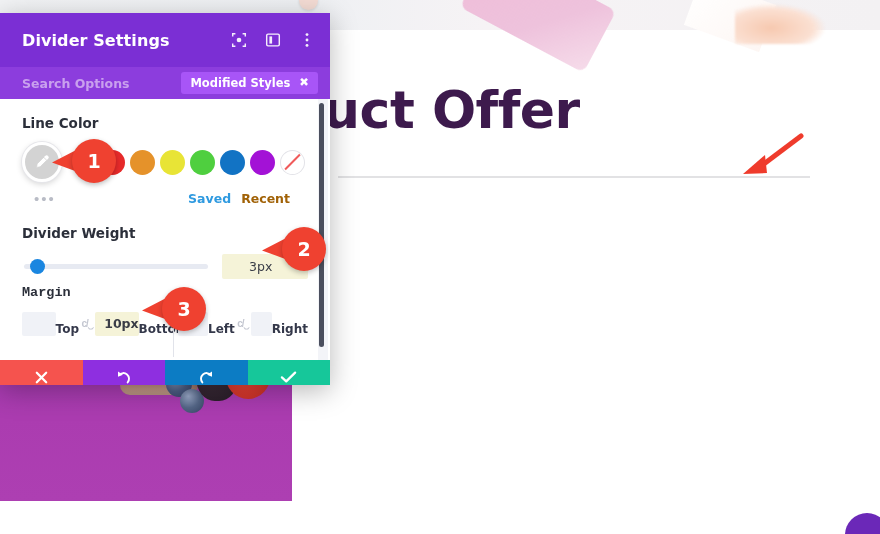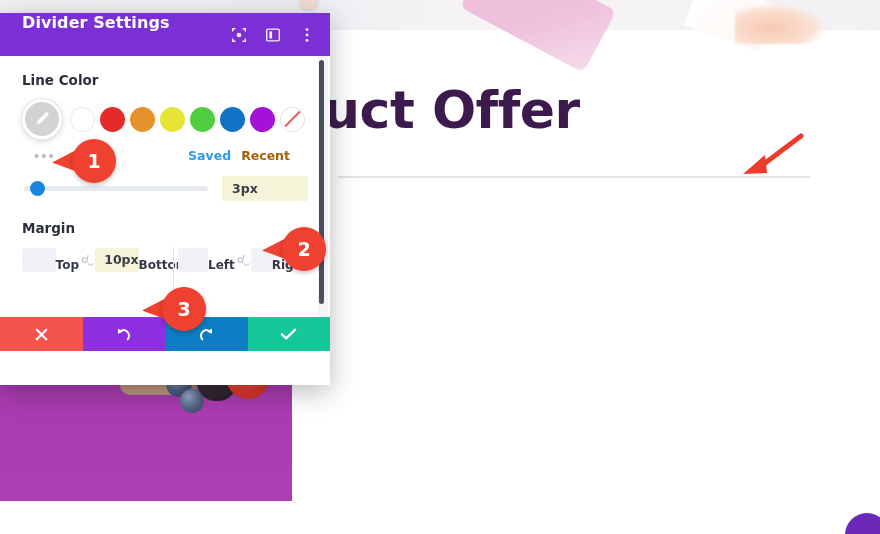--- a/index.html
+++ b/index.html
@@ -82,21 +82,21 @@
   
   .page-arrow{position:absolute;left:735px;top:133px;width:70px;height:44px;}
 
   
   .modal{
     position:absolute;left:0;top:13px;width:330px;height:372px;
     background:#ffffff;box-shadow:0 6px 26px rgba(0,0,0,.28);
     overflow:hidden;
   }
   .modal-header{
-    height:43px;background:#7b2fd4;display:flex;
+    height:54px;background:#7b2fd4;display:flex;align-items:center;
     padding:0 14px 0 22px;box-sizing:border-box;
   }
   .modal-title{
     color:#ffffff;font-size:16px;font-weight:700;flex:1;
     font-family:"DejaVu Sans", sans-serif;letter-spacing:.1px;
   }
   .hdr-icons{display:flex;align-items:center;gap:16px;}
   .hdr-ico{width:18px;height:18px;opacity:.92;display:block;}
 
   .search-bar{
@@ -147,26 +147,26 @@
   .tab-saved{color:#2f9ae0;font-size:12.5px;font-weight:600;font-family:"DejaVu Sans", sans-serif;}
   .tab-recent{color:#a16207;font-size:12.5px;font-weight:600;font-family:"DejaVu Sans", sans-serif;}
 
   
   .dw-label{margin-top:19px;}
   .dw-row{display:flex;align-items:center;margin-top:13px;}
   .slider{position:relative;flex:1;height:5px;background:#e7eaf2;border-radius:3px;margin-right:14px;margin-left:2px;}
   .slider-knob{position:absolute;left:6px;top:-5px;width:15px;height:15px;border-radius:50%;background:#1a86e0;}
   .num-input{
     width:86px;height:25px;background:#f5f3d8;border:none;border-radius:2px;
-    display:flex;align-items:center;padding-left:10px;box-sizing:border-box;
-    font-size:12.5px;color:#3a3d47;font-weight:700;font-family:"DejaVu Sans", sans-serif;
-  }
-
-  
-  .mg-label{margin-top:19px;}
+    display:flex;align-items:center;padding-left:27px;box-sizing:border-box;
+    font-size:12.5px;color:#3a3d47;font-weight:400;font-family:"DejaVu Sans", sans-serif;
+  }
+
+  
+  .mg-label{margin-top:6px;font-family:Liberation Mono, monospace;}
   .mg-row{display:flex;align-items:flex-start;margin-top:11px;gap:0;}
   .mg-cell{display:flex;flex-direction:row;align-items:center;width:57px;}
   .mg-box{width:57px;height:24px;background:#f0f2f7;border-radius:2px;}
   .mg-box.active{background:#f5f3d8;display:flex;align-items:center;padding-left:9px;box-sizing:border-box;
     font-size:12.5px;color:#3a3d47;font-weight:600;font-family:"DejaVu Sans", sans-serif;width:74px;}
   .mg-cell.wide{width:74px;}
   .mg-cap{font-size:12px;color:#34384a;margin-top:11px;font-weight:600;font-family:"DejaVu Sans", sans-serif;}
   .link-ico{width:26px;display:flex;justify-content:center;align-items:center;height:24px;
     color:#c4c7d1;font-size:10px;font-weight:700;letter-spacing:-1px;}
   .mg-divider{width:1px;height:46px;background:#e1e3ea;margin:0 4px;}
@@ -251,20 +251,27 @@
           <rect x="6" y="6" width="3" height="8" fill="#ffffff" stroke="none"></rect>
         </svg>
         <svg class="hdr-ico" viewBox="0 0 20 20">
           <circle cx="10" cy="4" r="1.6" fill="#ffffff"></circle>
           <circle cx="10" cy="10" r="1.6" fill="#ffffff"></circle>
           <circle cx="10" cy="16" r="1.6" fill="#ffffff"></circle>
         </svg>
       </div>
     </div>
 
+    <div class="search-bar">
+      <div class="search-placeholder">Search Options</div>
+      <div class="mod-badge">
+        <span>Modified Styles</span>
+        <span class="mod-x">✖</span>
+      </div>
+    </div>
 
     <div class="modal-body">
 
       <div class="section">
         <div class="field-label lc-label">Line Color</div>
 
         <div class="swatch-row">
           <div class="sw-picker">
             <svg width="18" height="18" viewBox="0 0 20 20" fill="none" stroke="#ffffff" stroke-width="1.8" stroke-linecap="round">
               <path d="M13.5 3.2a2.3 2.3 0 0 1 3.3 3.3l-1.6 1.6-3.3-3.3 1.6-1.6z" fill="#ffffff" stroke="none"></path>
@@ -284,20 +291,21 @@
         <div class="dots-row">
           <div class="dots">•••</div>
           <div class="tabs">
             <div class="tab-saved">Saved</div>
             <div class="tab-recent">Recent</div>
           </div>
         </div>
       </div>
 
       <div class="section">
+        <div class="field-label dw-label">Divider Weight</div>
         <div class="dw-row">
           <div class="slider">
             <div class="slider-knob"></div>
           </div>
           <div class="num-input">3px</div>
         </div>
       </div>
 
       <div class="section">
         <div class="field-label mg-label">Margin</div>

